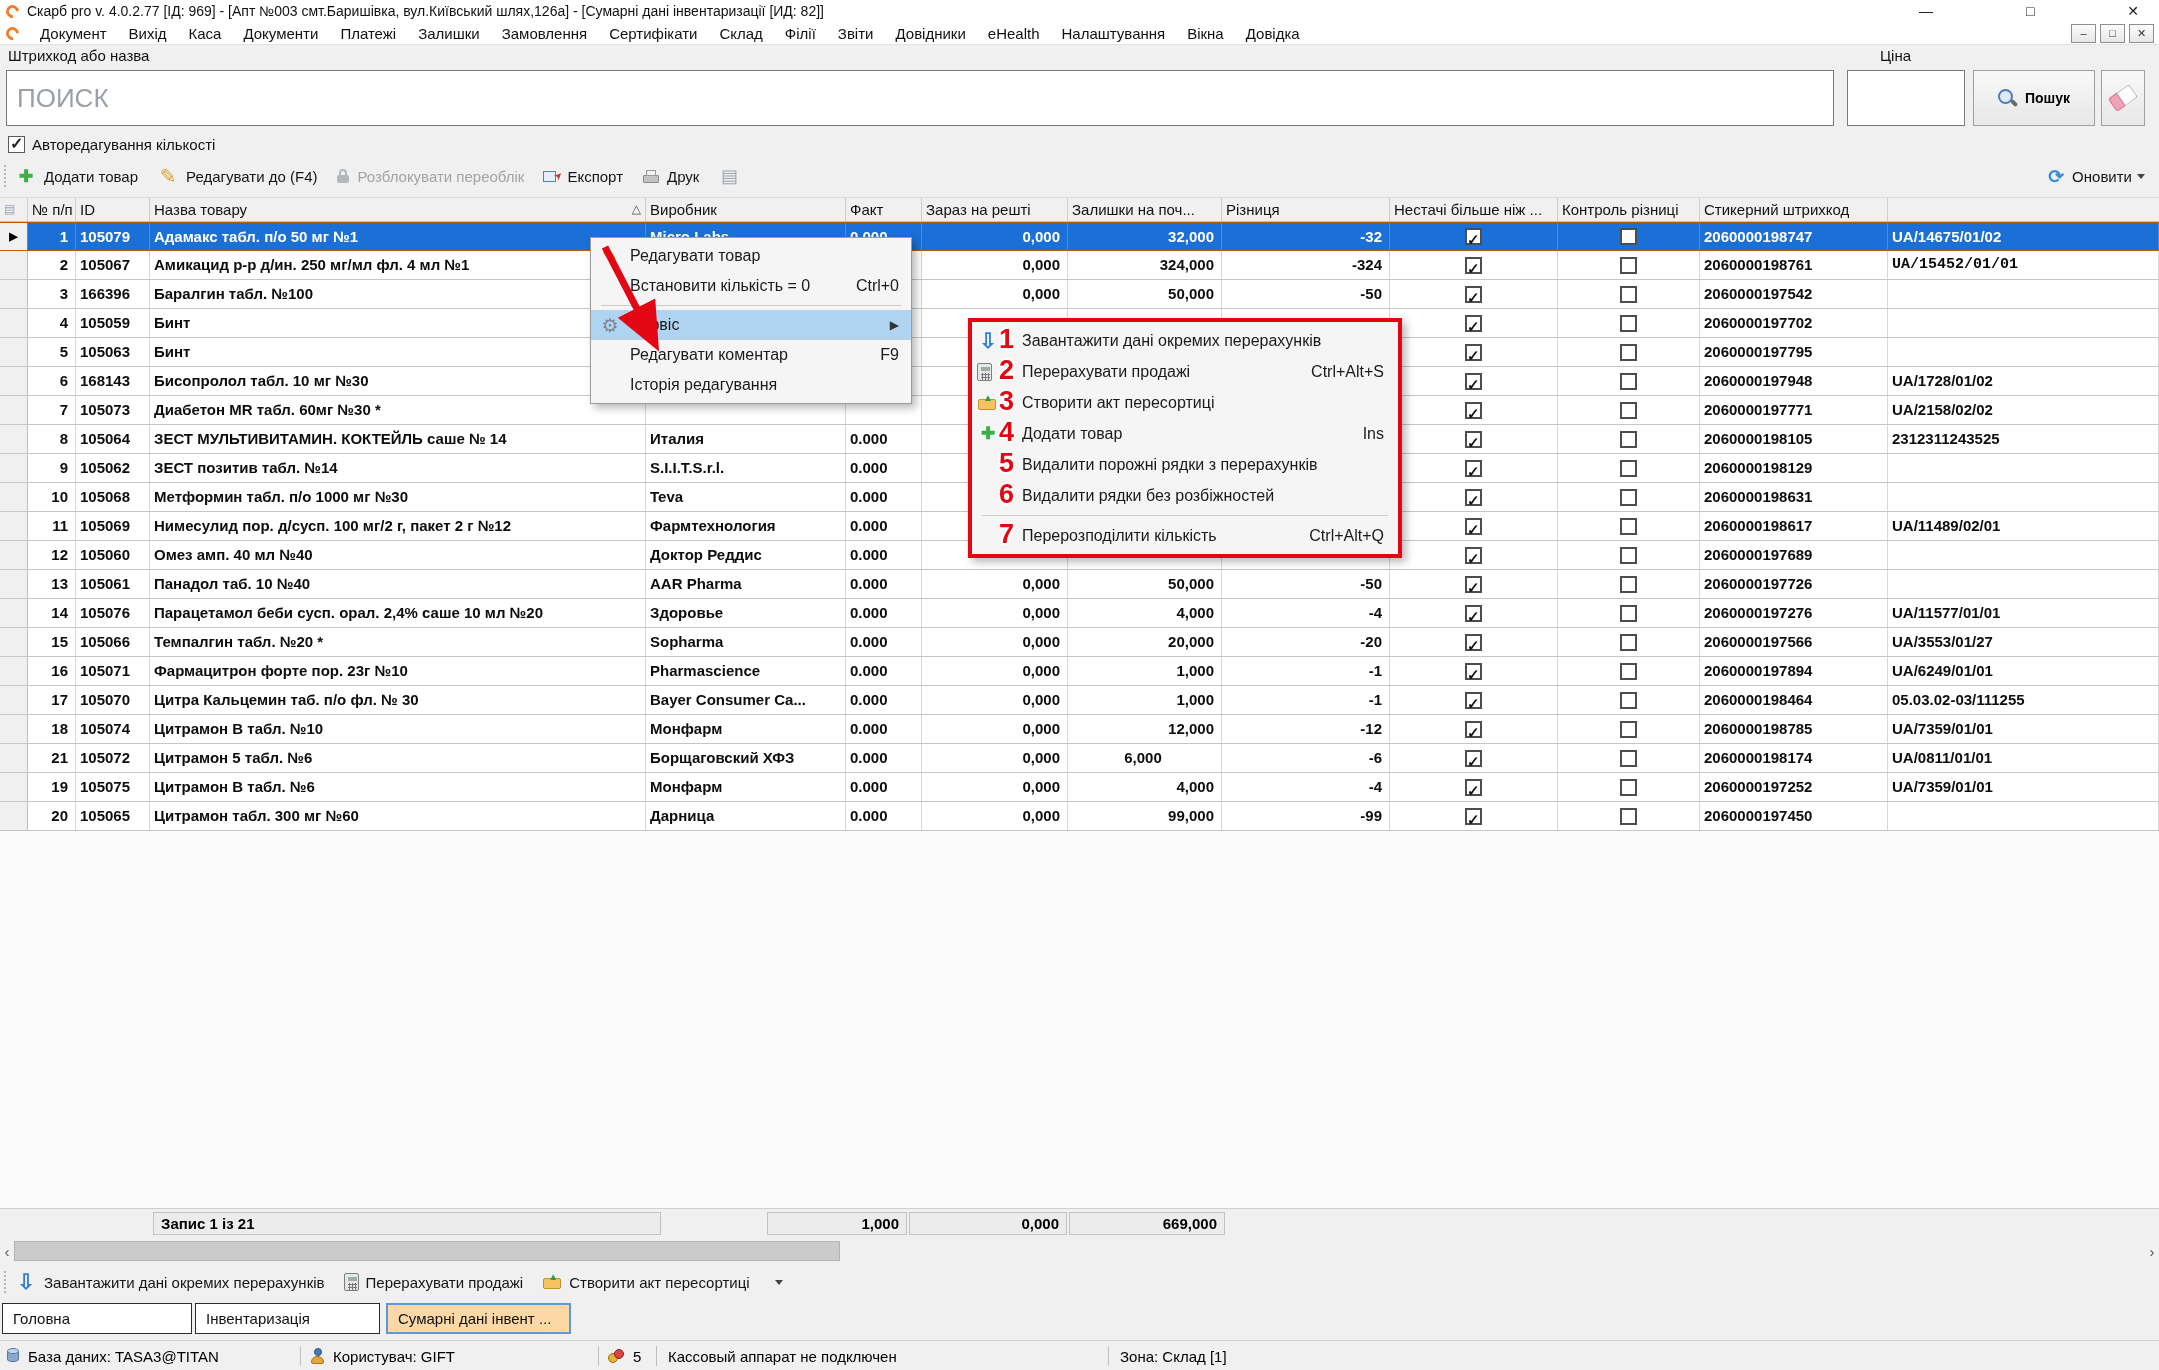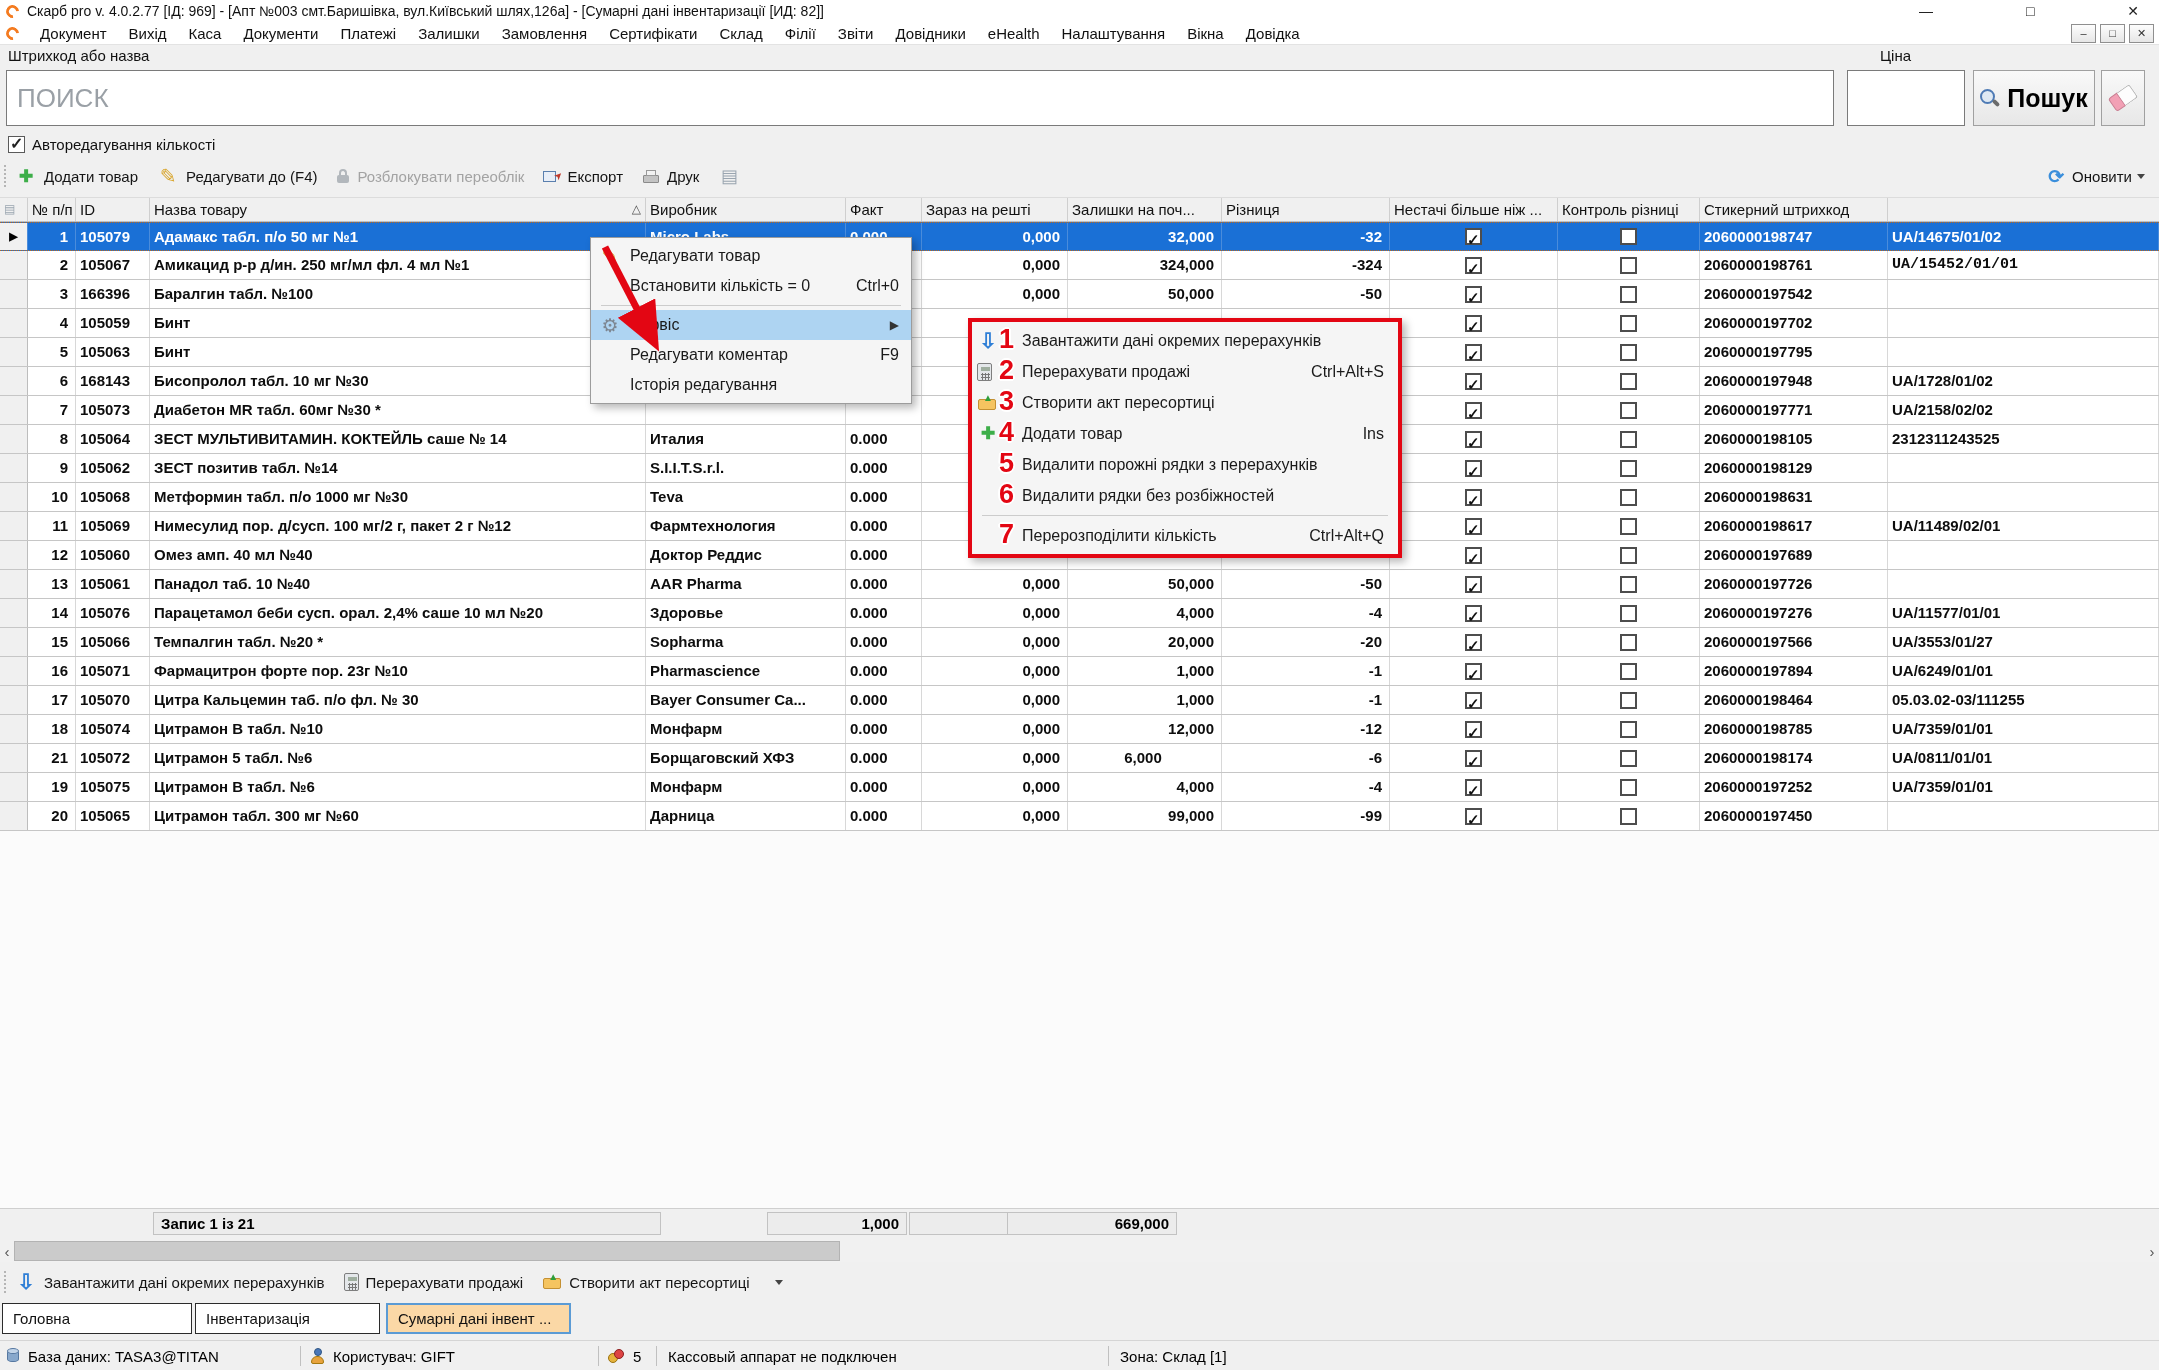--- a/index.html
+++ b/index.html
@@ -15,21 +15,21 @@
   .menubar .app-icon{margin:0 10px 0 6px;}
   .mb-item{padding:0 11px;white-space:nowrap;color:#111;}
   .mdi-btns{margin-left:auto;display:flex;gap:4px;padding-right:5px;}
   .mdi-btn{width:23px;height:17px;border:1px solid #8f8f8f;background:linear-gradient(#fdfdfd,#e6e6e6);font-size:11px;display:flex;align-items:center;justify-content:center;color:#333;}
   
   .lbl{position:absolute;font-size:15px;color:#111;}
   .search-input{position:absolute;left:6px;top:70px;width:1828px;height:56px;border:1px solid #7a7a7a;font-size:26px;padding:0 0 0 10px;box-sizing:border-box;font-family:"Liberation Sans",sans-serif;color:#222;background:#fff;}
   .search-input::placeholder{color:#9aa0a6;}
   .price-input{position:absolute;left:1847px;top:70px;width:118px;height:56px;border:1px solid #7a7a7a;font-size:22px;box-sizing:border-box;font-family:"Liberation Sans",sans-serif;background:#fff;}
   .btn{position:absolute;display:flex;align-items:center;justify-content:center;background:linear-gradient(#f9f9f9,#e7e7e7);border:1px solid #a0a0a0;box-sizing:border-box;cursor:default;}
-  .search-btn{left:1973px;top:70px;width:122px;height:56px;font-size:25px;font-weight:bold;gap:8px;}
+  .search-btn{left:1973px;top:70px;width:122px;height:56px;font-size:14px;font-weight:bold;gap:8px;}
   .eraser-btn{left:2101px;top:70px;width:44px;height:56px;}
   .icon-search{display:inline-block;width:19px;height:19px;position:relative;flex:none;}
   .icon-search::before{content:"";position:absolute;left:0;top:0;width:11px;height:11px;border:2.5px solid #4f7bb5;border-radius:50%;background:rgba(205,225,245,.5);}
   .icon-search::after{content:"";position:absolute;left:12px;top:12px;width:8px;height:4px;background:#6b6b6b;transform:rotate(45deg);border-radius:2px;}
   .icon-eraser{display:inline-block;width:26px;height:16px;transform:rotate(-35deg);position:relative;}
   .icon-eraser::before{content:"";position:absolute;left:0;top:0;width:11px;height:16px;background:#f2a0b5;border:1px solid #c87f92;border-radius:3px 0 0 3px;box-sizing:border-box;}
   .icon-eraser::after{content:"";position:absolute;left:11px;top:0;width:15px;height:16px;background:#fdfdfd;border:1px solid #b5b5b5;border-left:none;border-radius:0 3px 3px 0;box-sizing:border-box;}
   
   .autoedit{position:absolute;left:8px;top:136px;display:flex;align-items:center;gap:7px;font-size:15px;color:#111;}
   .cb{width:17px;height:17px;border:1px solid #5a5a5a;background:#fff;position:relative;box-sizing:border-box;flex:none;}
@@ -655,21 +655,21 @@
           <div class="cell c-sticker" style="width: 188px;">2060000197450</div>
           <div class="cell c-reg" style="width: 271px;"></div>
         </div>
       </div>
   </div>
 
   <div class="summary">
     <div class="sum-box" style="left:153px;width:508px;">Запис 1 із 21</div>
     <div class="sum-box sum-right" style="left:767px;width:140px;">1,000</div>
     <div class="sum-box sum-right" style="left:909px;width:158px;">0,000</div>
-    <div class="sum-box sum-right" style="left:1007px;width:170px;">669,000</div>
+    <div class="sum-box sum-right" style="left:1069px;width:156px;">669,000</div>
   </div>
 
   <div class="hscroll">
     <span class="harrow" style="left:0;">‹</span>
     <div class="hthumb"></div>
     <span class="harrow" style="right:0;">›</span>
   </div>
 
   <div class="btoolbar">
     <span class="grip"></span>

